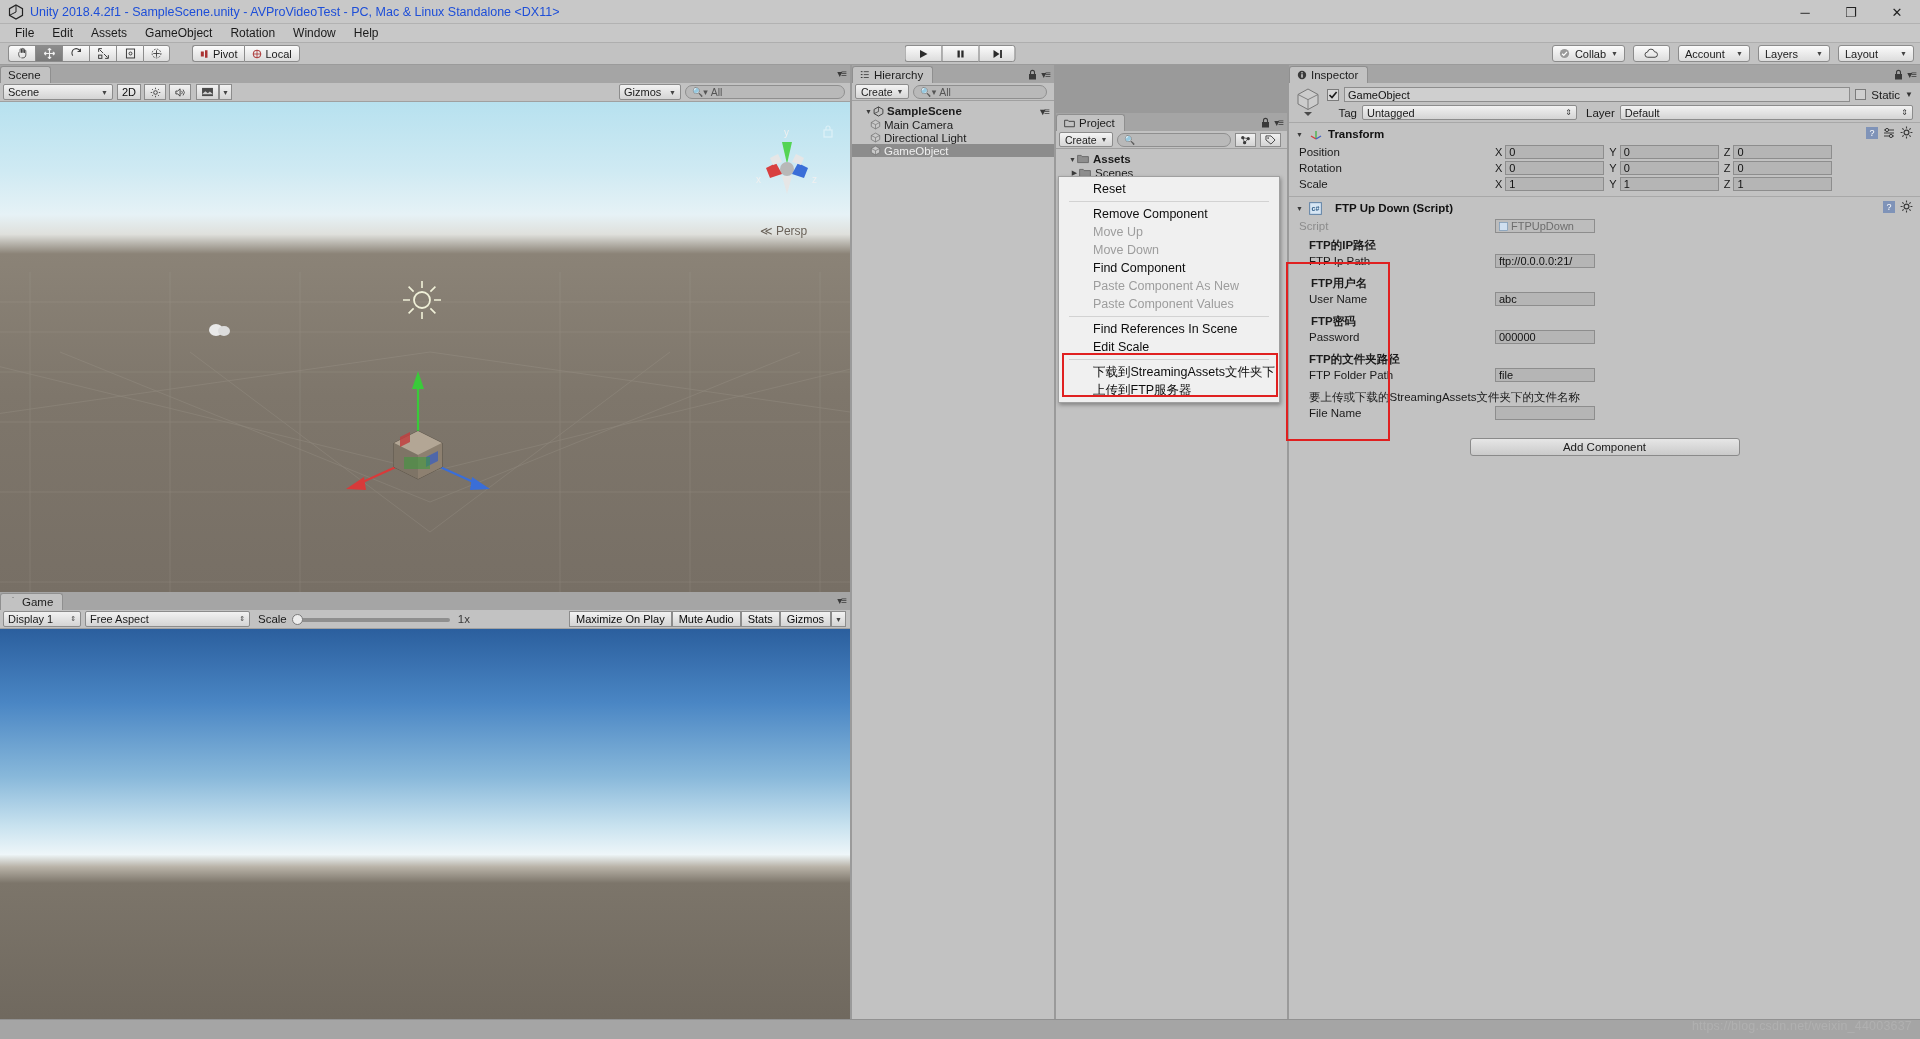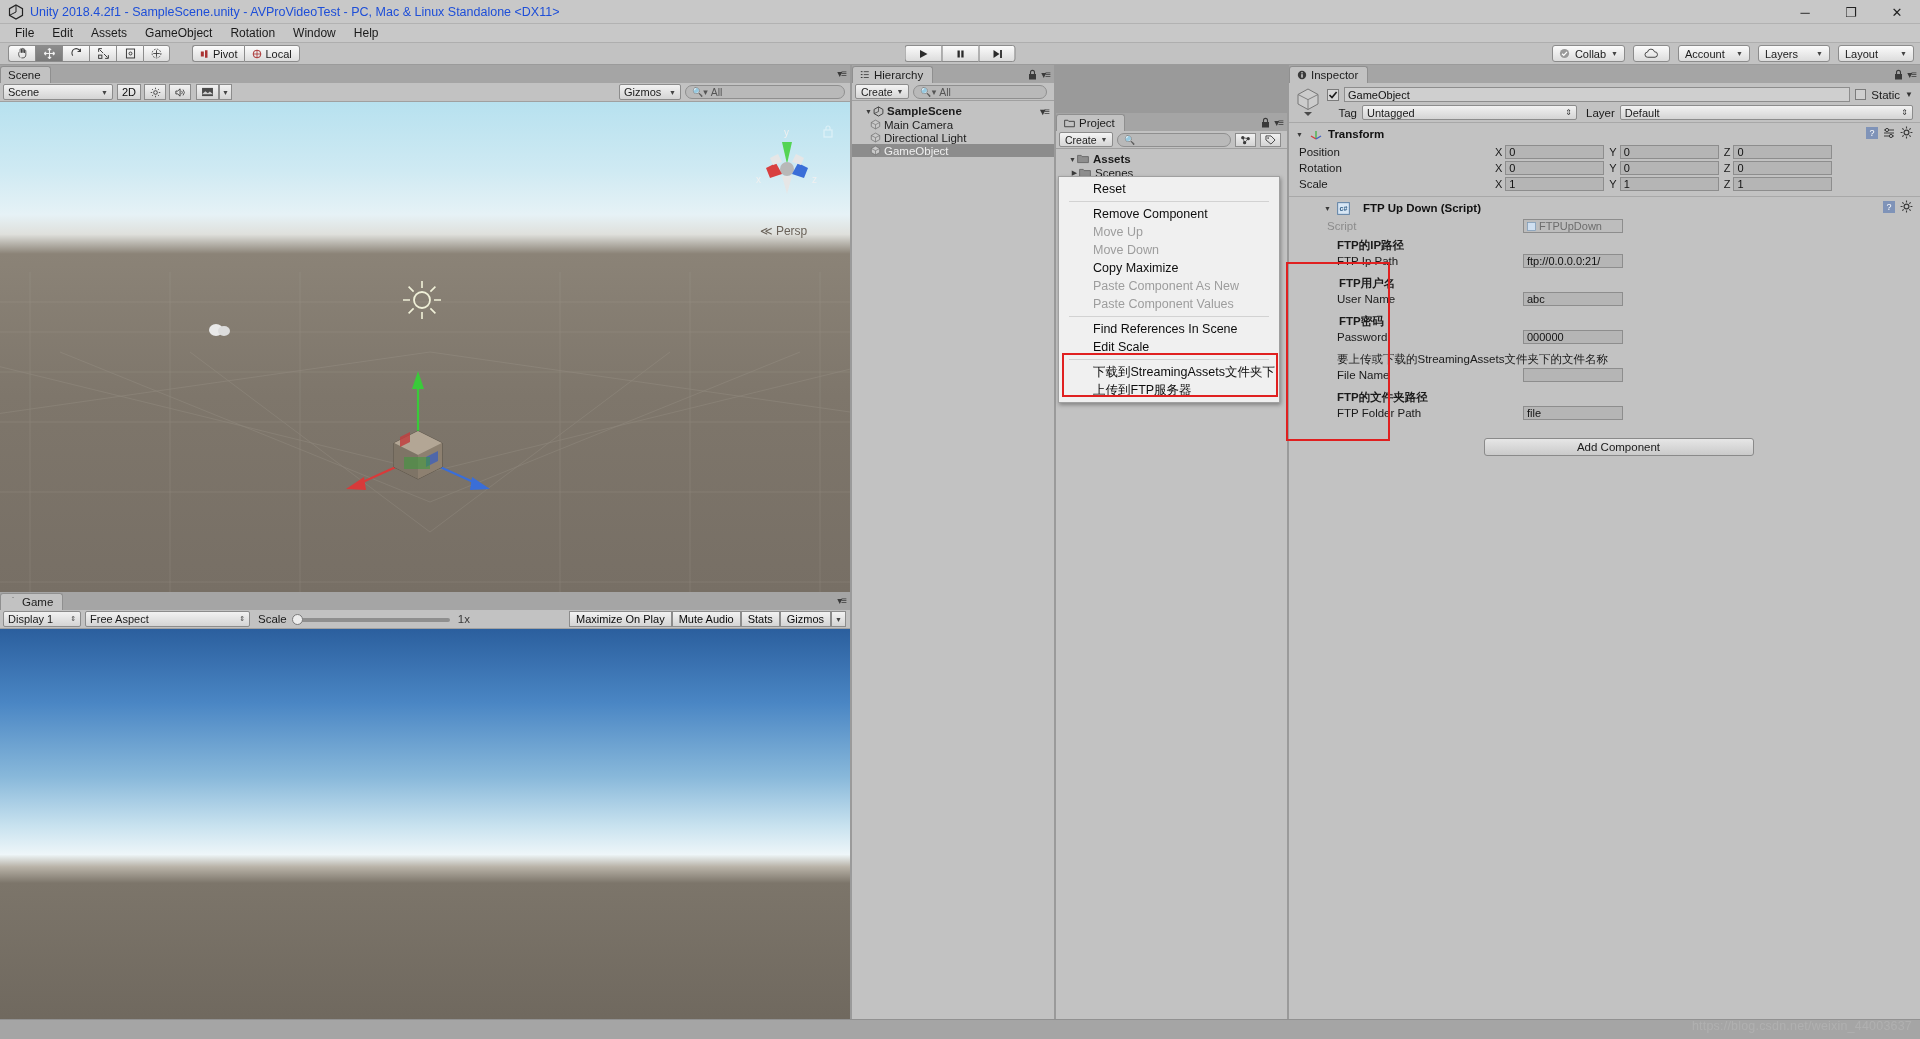--- a/index.html
+++ b/index.html
@@ -692,21 +692,21 @@
         <div class="insp-field" style="width:99px;">
             <span>1</span>
           </div>
         <span class="vec-lbl" style="margin-left:5px;">Z</span>
         <div class="insp-field" style="width:99px;">
             <span>1</span>
           </div>
       </div>
     </div>
 
-    <div style="padding:3px 6px 6px 6px;position:relative;margin-left:28px;">
+    <div style="padding:3px 6px 6px 6px;position:relative;">
       <div class="comp-header">
         <span class="tri">▼</span>
         <svg width="13" height="13" viewBox="0 0 12 12">
           <rect x=".6" y=".6" width="10.8" height="10.8" fill="#d7e6f4" stroke="#5b7fa4" stroke-width=".9"></rect>
           <text x="6" y="8.4" font-size="6.5" text-anchor="middle" fill="#2f5c86" font-family="Liberation Sans">c#</text>
           </svg>
         <span style="margin-left:8px;">FTP Up Down (Script)</span>
       </div>
       <div style="position:absolute;right:7px;top:3px;display:flex;gap:5px;align-items:center;">
         <svg width="12" height="12">
@@ -750,55 +750,55 @@
       <div style="margin-top:2px;height:36px;">
         <div class="insp-label" style="font-weight:bold;padding-left:16px;">FTP密码</div>
         <div style="display:flex;align-items:center;height:16px;">
           <span class="insp-label" style="width:200px;padding-left:14px;">Password</span>
           <div class="insp-field" style="width:100px;">
               <span>000000</span>
             </div>
         </div>
       </div>
       <div style="margin-top:2px;height:36px;">
+        <div class="insp-label" style="font-weight:bold;padding-left:14px;">FTP的文件夹路径</div>
+        <div style="display:flex;align-items:center;height:16px;">
+          <span class="insp-label" style="width:200px;padding-left:14px;">FTP Folder Path</span>
+          <div class="insp-field" style="width:100px;">
+              <span>file</span>
+            </div>
+        </div>
+      </div>
+      <div style="margin-top:2px;height:36px;">
         <div class="insp-label" style="padding-left:14px;">要上传或下载的StreamingAssets文件夹下的文件名称</div>
         <div style="display:flex;align-items:center;height:16px;">
           <span class="insp-label" style="width:200px;padding-left:14px;">File Name</span>
           <div class="insp-field" style="width:100px;">
               <span></span>
             </div>
         </div>
       </div>
-      <div style="margin-top:2px;height:36px;">
-        <div class="insp-label" style="font-weight:bold;padding-left:14px;">FTP的文件夹路径</div>
-        <div style="display:flex;align-items:center;height:16px;">
-          <span class="insp-label" style="width:200px;padding-left:14px;">FTP Folder Path</span>
-          <div class="insp-field" style="width:100px;">
-              <span>file</span>
-            </div>
-        </div>
-      </div>
 
       <div style="display:flex;justify-content:center;margin-top:12px;">
         <div style="width:270px;height:18px;background:linear-gradient(#e6e6e6,#cacaca);border:1px solid #8a8a8a;border-radius:3px;display:flex;align-items:center;justify-content:center;font-size:11.5px;color:#1a1a1a;">
           <span>Add Component</span>
         </div>
       </div>
     </div>
 
     <div class="redbox" style="left:-3px;top:197px;width:104px;height:179px;"></div>
   </div>
 
   <div class="ctxmenu" style="left:1058px;top:111px;width:222px;">
     <div class="ctxitem">Reset</div>
     <div class="ctxsep"></div>
     <div class="ctxitem">Remove Component</div>
     <div class="ctxitem dis">Move Up</div>
     <div class="ctxitem dis">Move Down</div>
-    <div class="ctxitem">Copy Maximize</div>
+    <div class="ctxitem">Find Component</div>
     <div class="ctxitem dis">Paste Component As New</div>
     <div class="ctxitem dis">Paste Component Values</div>
     <div class="ctxsep"></div>
     <div class="ctxitem">Find References In Scene</div>
     <div class="ctxitem">Edit Scale</div>
     <div class="ctxsep"></div>
     <div class="ctxitem">下载到StreamingAssets文件夹下</div>
     <div class="ctxitem">上传到FTP服务器</div>
   </div>
 

